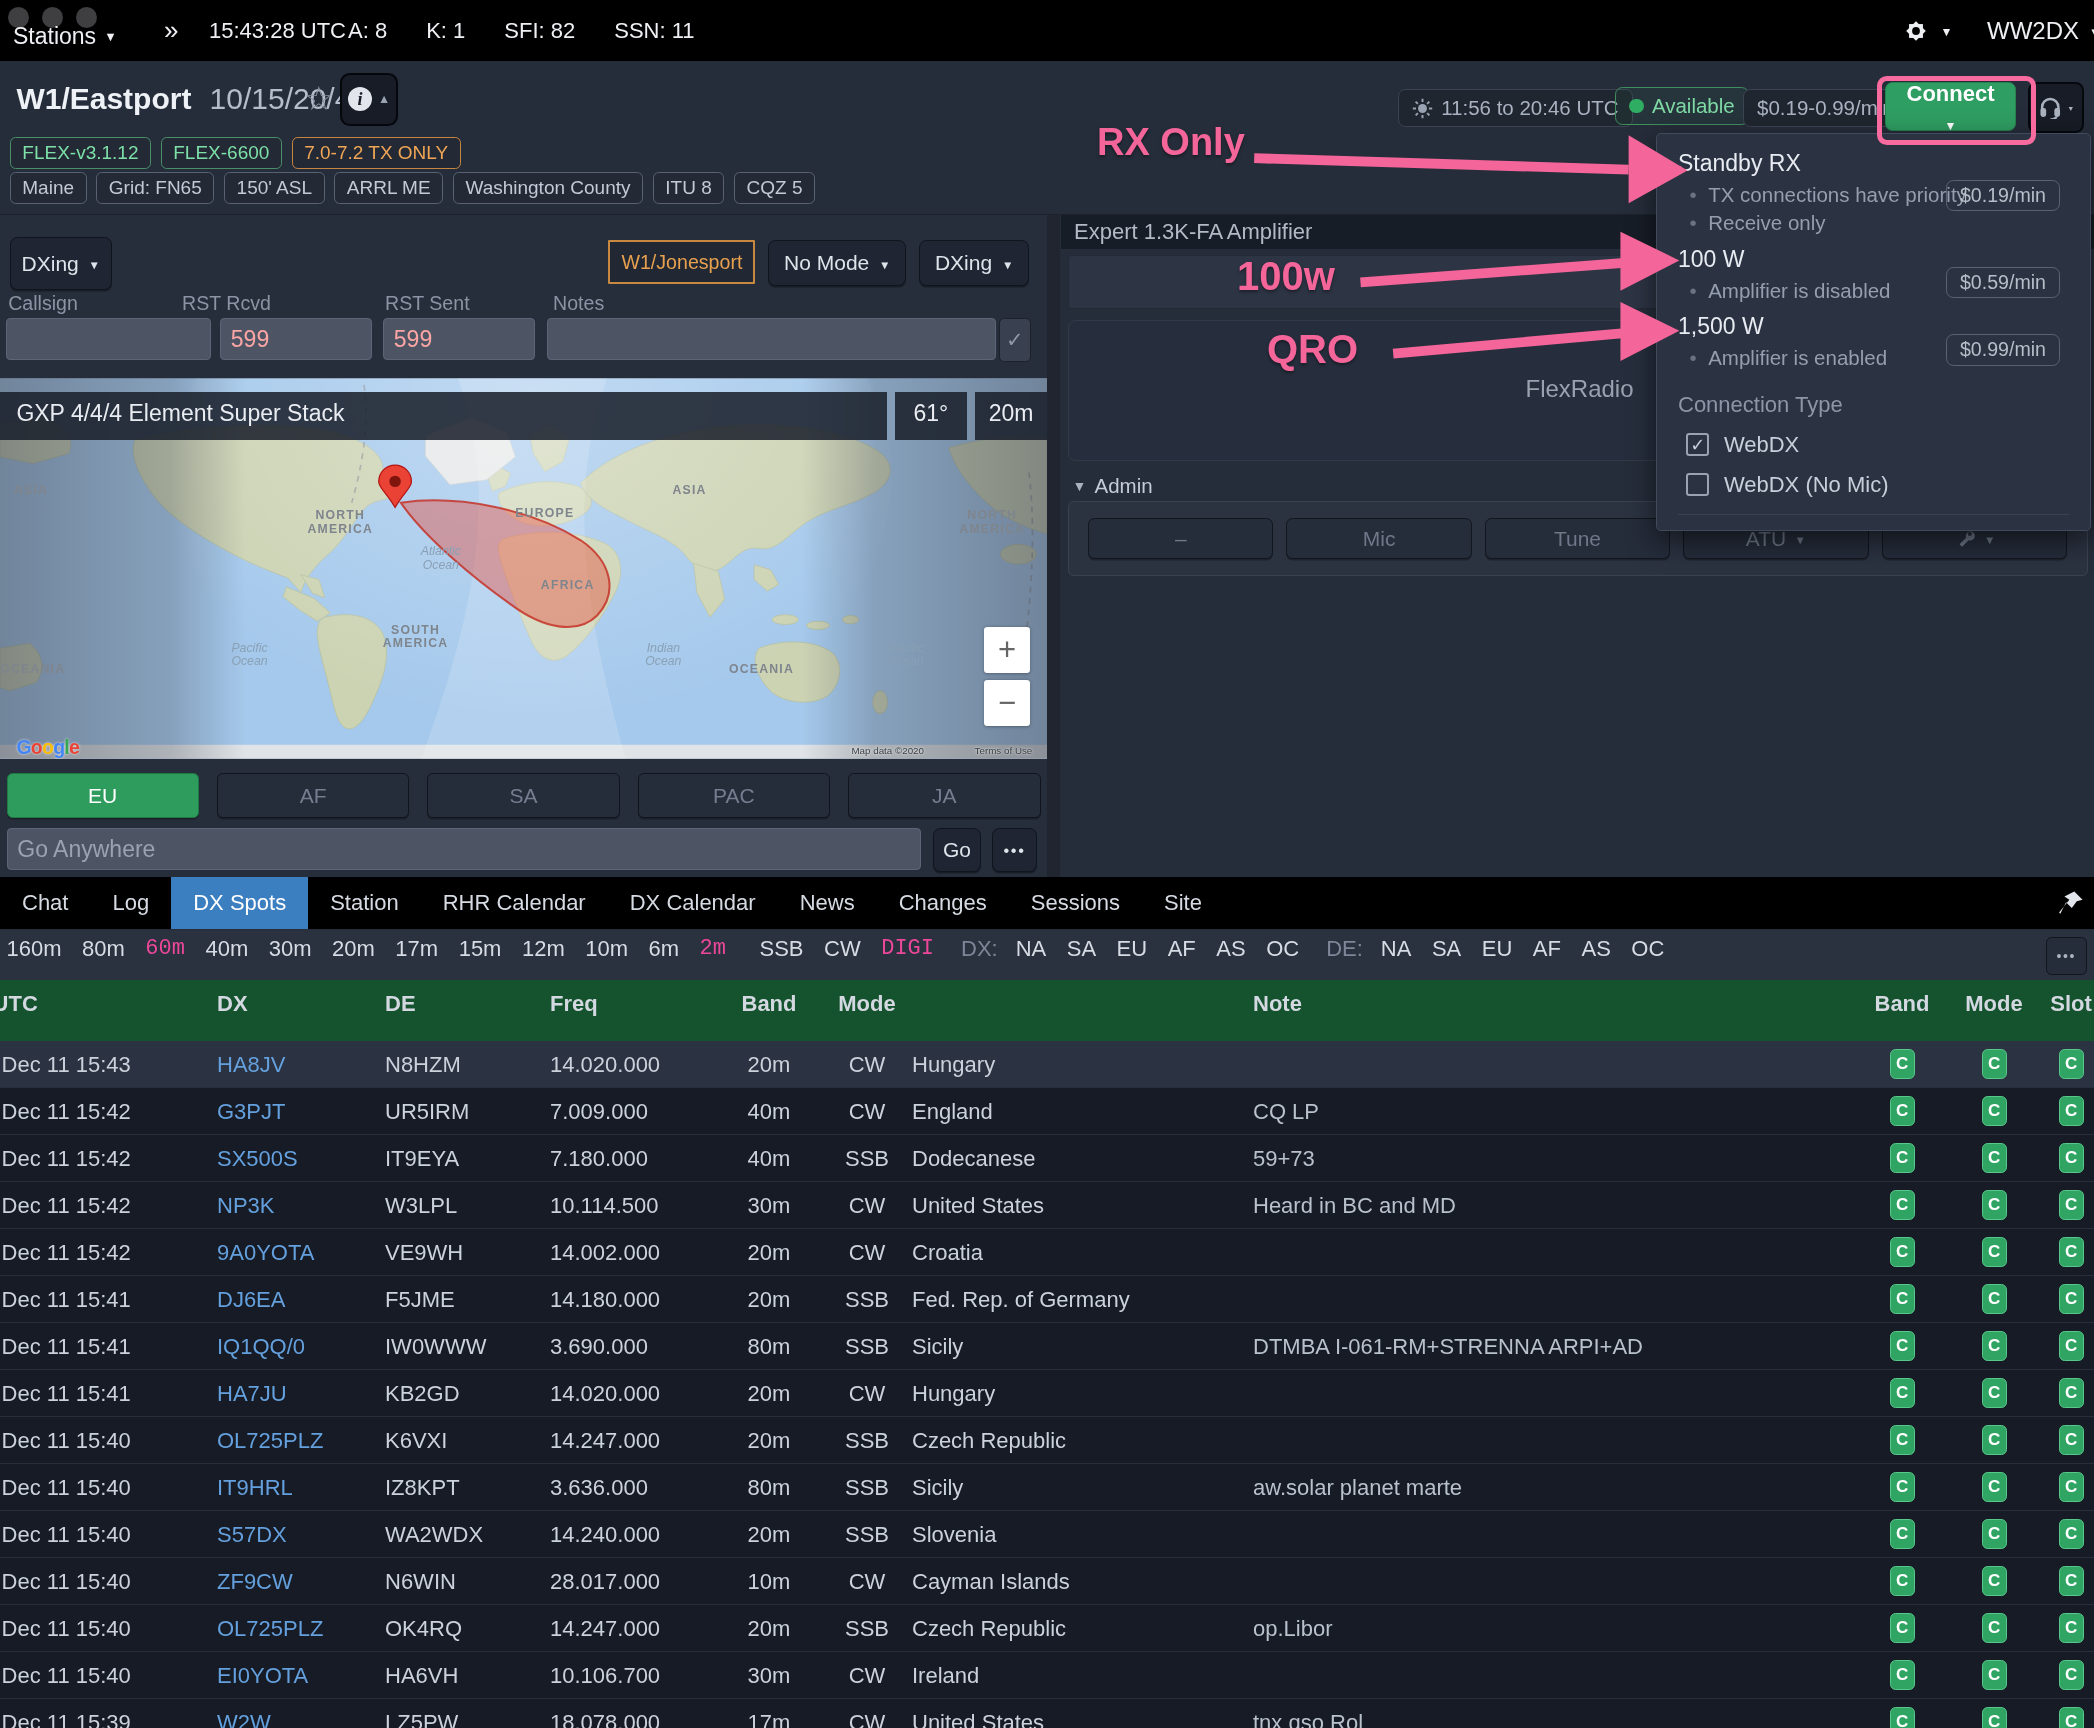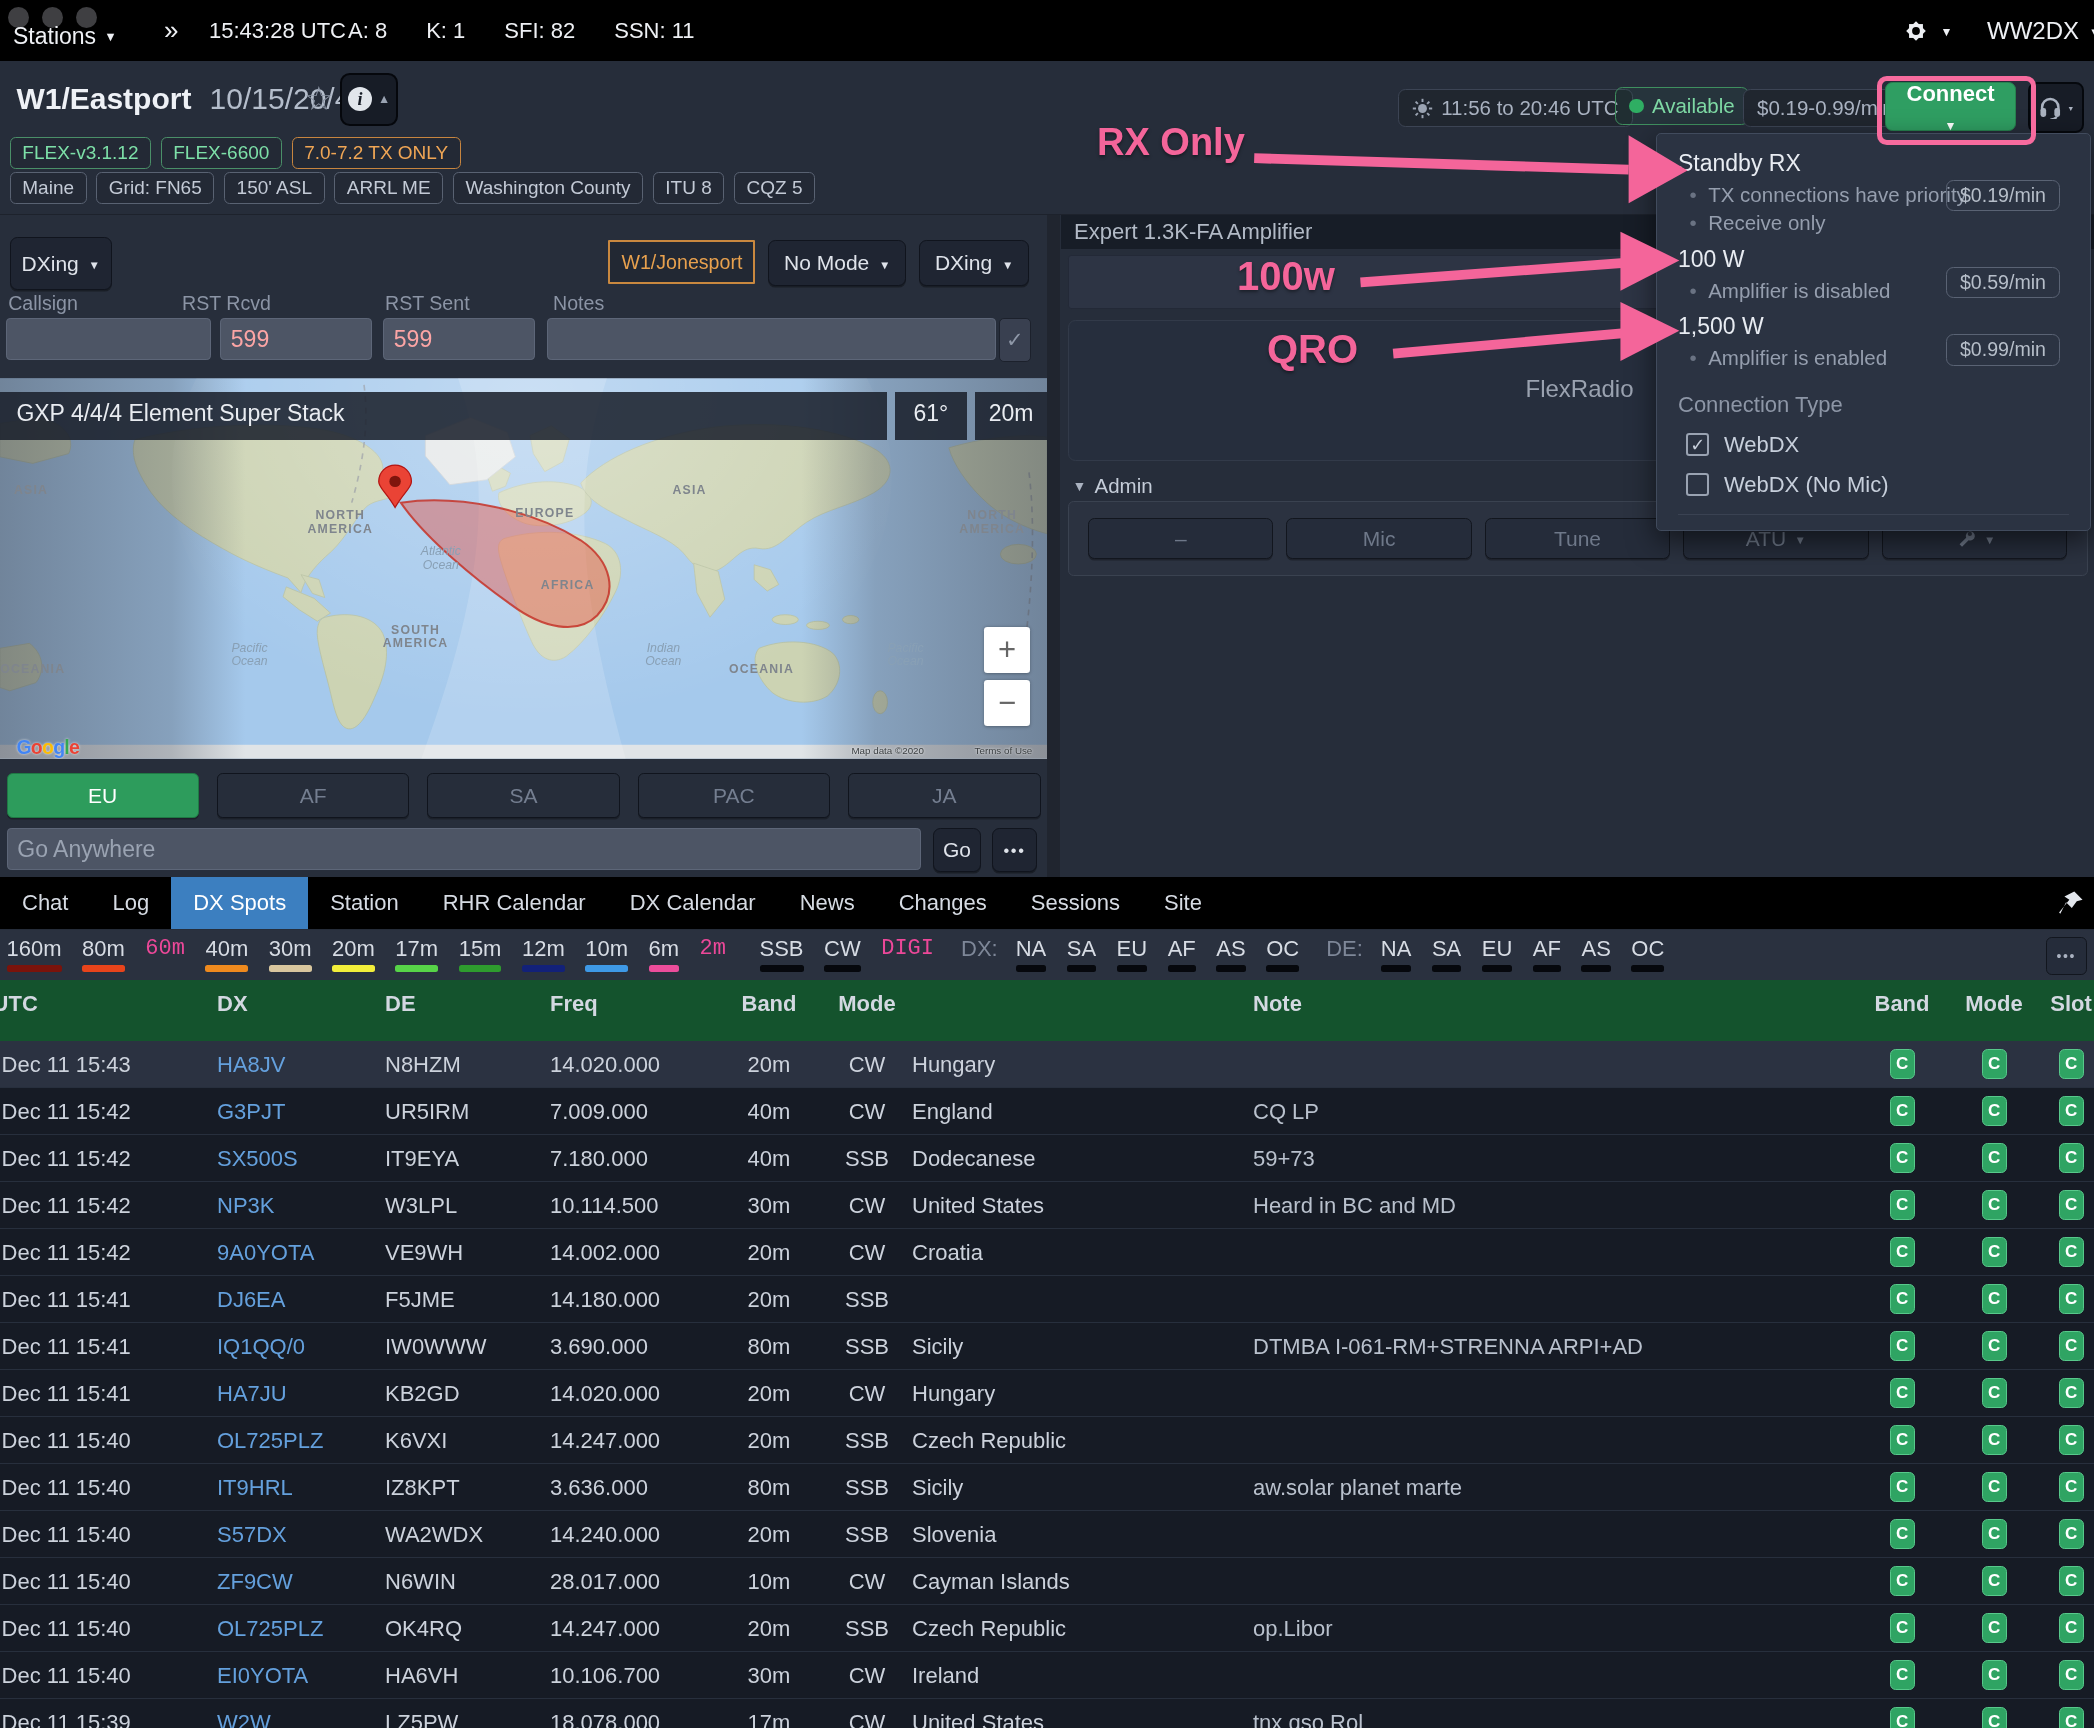--- a/index.html
+++ b/index.html
@@ -129,21 +129,21 @@
 
   
   #tabbar{position:absolute;left:0;top:877px;width:2095px;height:52px;background:#000;display:flex;align-items:center;}
   .tab{padding:0 22px;height:52px;line-height:52px;color:#d6dbe3;font-size:22px;cursor:pointer;}
   .tab.active{background:#3c7fc0;color:#fff;}
   #pin-icon{position:absolute;right:9.8px;top:12.3px;cursor:pointer;}
 
   
   #filterbar{position:absolute;left:0;top:930px;width:2095px;height:51px;background:#2a313f;border-bottom:1.6px solid #12161f;box-sizing:border-box;
              display:flex;align-items:flex-start;padding:4.9px 0 0 6.5px;}
-  .f-item{display:inline-flex;flex-direction:column;align-items:center;margin-right:20.5px;cursor:pointer;}
+  .f-item{display:inline-flex;flex-direction:row;align-items:center;margin-right:20.5px;cursor:pointer;}
   .f-item .lbl{font-size:22px;color:#d7dce4;line-height:28px;}
   .f-item.dim .lbl{color:#ec4899;font-family:Liberation Mono, monospace;}
   .f-item .bar{height:6.5px;border-radius:2.5px;width:100%;margin-top:2.5px;}
   .f-sep{font-size:22px;color:#7e8798;line-height:28px;margin:0 18px 0 6.5px;}
   #filter-more{position:absolute;right:8.2px;top:7.4px;width:39px;height:36px;background:#252c3a;border:1.6px solid #12161e;border-radius:5.7px;
                color:#aab2c0;display:flex;align-items:center;justify-content:center;font-size:14px;letter-spacing:1.6px;cursor:pointer;}
 
   
   #spots{position:absolute;left:0;top:980px;width:2095px;height:748px;overflow:hidden;background:#161b25;}
   #spots-header{position:relative;height:61px;background:#14532d;}
@@ -703,20 +703,21 @@
         <span class="slot-badge sb2">C</span>
         <span class="slot-badge sb3">C</span>
       </div>
       <div class="spot-row">
         <span class="cell c-utc">Dec 11 15:41</span>
         <span class="cell c-dx dx-link">DJ6EA</span>
         <span class="cell c-de">F5JME</span>
         <span class="cell c-freq">14.180.000</span>
         <span class="cell c-band">20m</span>
         <span class="cell c-mode">SSB</span>
+        <span class="cell c-country">Fed. Rep. of Germany</span>
         <span class="cell c-note"></span>
         <span class="slot-badge sb1">C</span>
         <span class="slot-badge sb2">C</span>
         <span class="slot-badge sb3">C</span>
       </div>
       <div class="spot-row">
         <span class="cell c-utc">Dec 11 15:41</span>
         <span class="cell c-dx dx-link">IQ1QQ/0</span>
         <span class="cell c-de">IW0WWW</span>
         <span class="cell c-freq">3.690.000</span>

